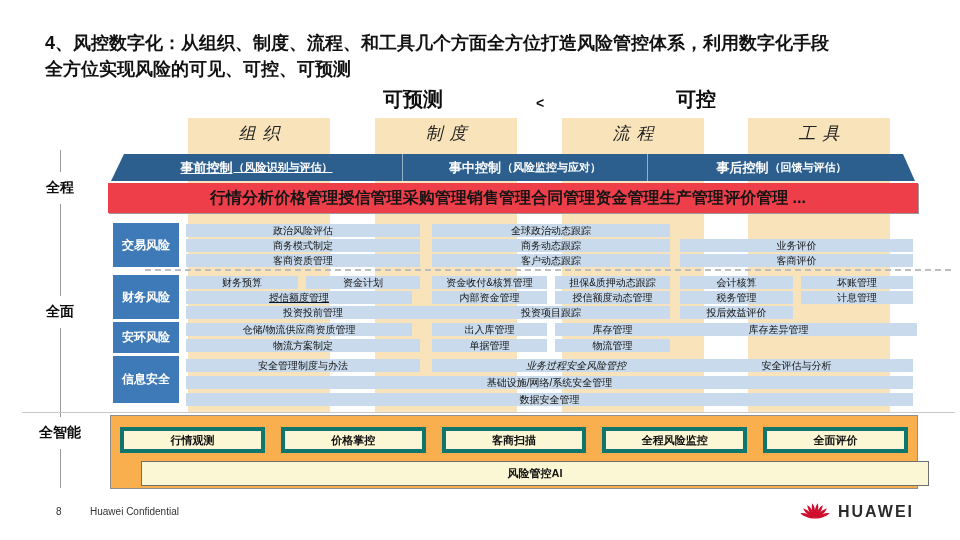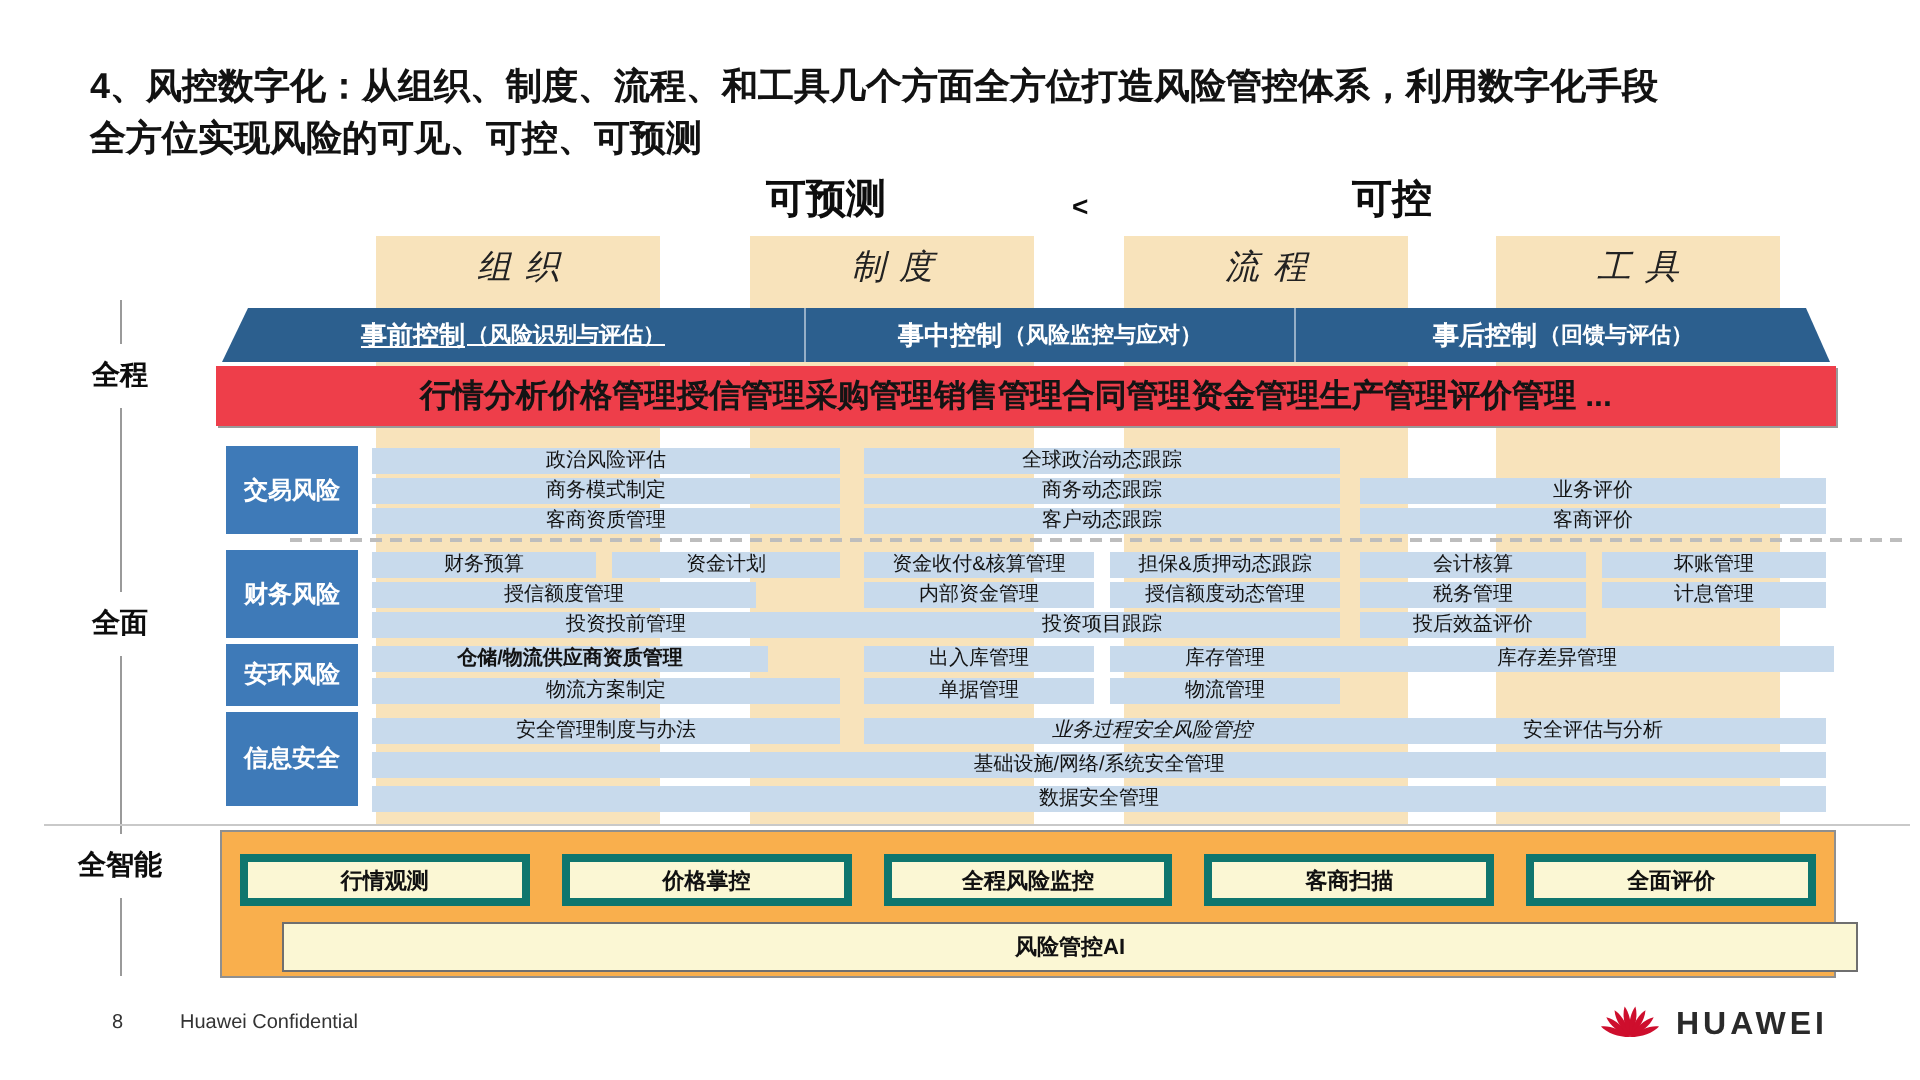--- a/index.html
+++ b/index.html
@@ -127,34 +127,34 @@
       <div class="risk-cell" style="left: 186px; width: 234px; top: 239px;">商务模式制定</div>
       <div class="risk-cell" style="left: 186px; width: 234px; top: 254px;">客商资质管理</div>
       <div class="risk-cell" style="left: 432px; width: 238px; top: 224px;">全球政治动态跟踪</div>
       <div class="risk-cell" style="left: 432px; width: 238px; top: 239px;">商务动态跟踪</div>
       <div class="risk-cell" style="left: 432px; width: 238px; top: 254px;">客户动态跟踪</div>
       <div class="risk-cell" style="left: 680px; width: 233px; top: 239px;">业务评价</div>
       <div class="risk-cell" style="left: 680px; width: 233px; top: 254px;">客商评价</div>
       <div class="risk-label" style="top: 275px; height: 44px;">财务风险</div>
       <div class="risk-cell" style="left: 186px; width: 112px; top: 276px;">财务预算</div>
       <div class="risk-cell" style="left: 306px; width: 114px; top: 276px;">资金计划</div>
-      <div class="risk-cell" style="left: 186px; width: 192px; top: 291px;">授信额度管理</div>
+      <div class="risk-cell" style="left: 186px; width: 226px; top: 291px; text-decoration: underline;">授信额度管理</div>
       <div class="risk-cell" style="left: 186px; width: 254px; top: 306px;">投资投前管理</div>
       <div class="risk-cell" style="left: 432px; width: 115px; top: 276px;">资金收付&amp;核算管理</div>
       <div class="risk-cell" style="left: 555px; width: 115px; top: 276px;">担保&amp;质押动态跟踪</div>
       <div class="risk-cell" style="left: 432px; width: 115px; top: 291px;">内部资金管理</div>
       <div class="risk-cell" style="left: 555px; width: 115px; top: 291px;">授信额度动态管理</div>
       <div class="risk-cell" style="left: 432px; width: 238px; top: 306px;">投资项目跟踪</div>
       <div class="risk-cell" style="left: 680px; width: 113px; top: 276px;">会计核算</div>
       <div class="risk-cell" style="left: 801px; width: 112px; top: 276px;">坏账管理</div>
       <div class="risk-cell" style="left: 680px; width: 113px; top: 291px;">税务管理</div>
       <div class="risk-cell" style="left: 801px; width: 112px; top: 291px;">计息管理</div>
       <div class="risk-cell" style="left: 680px; width: 113px; top: 306px;">投后效益评价</div>
       <div class="risk-label" style="top: 322px; height: 31px;">安环风险</div>
-      <div class="risk-cell" style="left: 186px; width: 198px; top: 323px; font-weight: bold;">仓储/物流供应商资质管理</div>
+      <div class="risk-cell" style="left: 186px; width: 226px; top: 323px;">仓储/物流供应商资质管理</div>
       <div class="risk-cell" style="left: 186px; width: 234px; top: 339px;">物流方案制定</div>
       <div class="risk-cell" style="left: 432px; width: 115px; top: 323px;">出入库管理</div>
       <div class="risk-cell" style="left: 555px; width: 115px; top: 323px;">库存管理</div>
       <div class="risk-cell" style="left: 432px; width: 115px; top: 339px;">单据管理</div>
       <div class="risk-cell" style="left: 555px; width: 115px; top: 339px;">物流管理</div>
       <div class="risk-cell" style="left: 640px; width: 277px; top: 323px;">库存差异管理</div>
       <div class="risk-label" style="top: 356px; height: 47px;">信息安全</div>
       <div class="risk-cell" style="left: 186px; width: 234px; top: 359px;">安全管理制度与办法</div>
       <div class="risk-cell" style="left: 432px; width: 288px; top: 359px; font-style: italic;">业务过程安全风险管控</div>
       <div class="risk-cell" style="left: 680px; width: 233px; top: 359px;">安全评估与分析</div>
@@ -162,22 +162,22 @@
       <div class="risk-cell" style="left: 186px; width: 727px; top: 393px;">数据安全管理</div>
     </div>
 
   <div class="dashed-sep"></div>
   <div class="thin-line"></div>
 
   <div class="smart-box">
     <div class="smart-row" id="smart-row">
         <div class="smart-item">行情观测</div>
         <div class="smart-item">价格掌控</div>
+        <div class="smart-item">客商扫描</div>
         <div class="smart-item">全程风险监控</div>
-        <div class="smart-item">客商扫描</div>
         <div class="smart-item">全面评价</div>
       </div>
     <div class="smart-ai">风险管控AI</div>
   </div>
 
   <div class="footer-page">8</div>
   <div class="footer-conf">Huawei Confidential</div>
   <div class="logo">
     <span>
       <svg width="34" height="26" viewBox="-22 -24 44 26" xmlns="http://www.w3.org/2000/svg">

